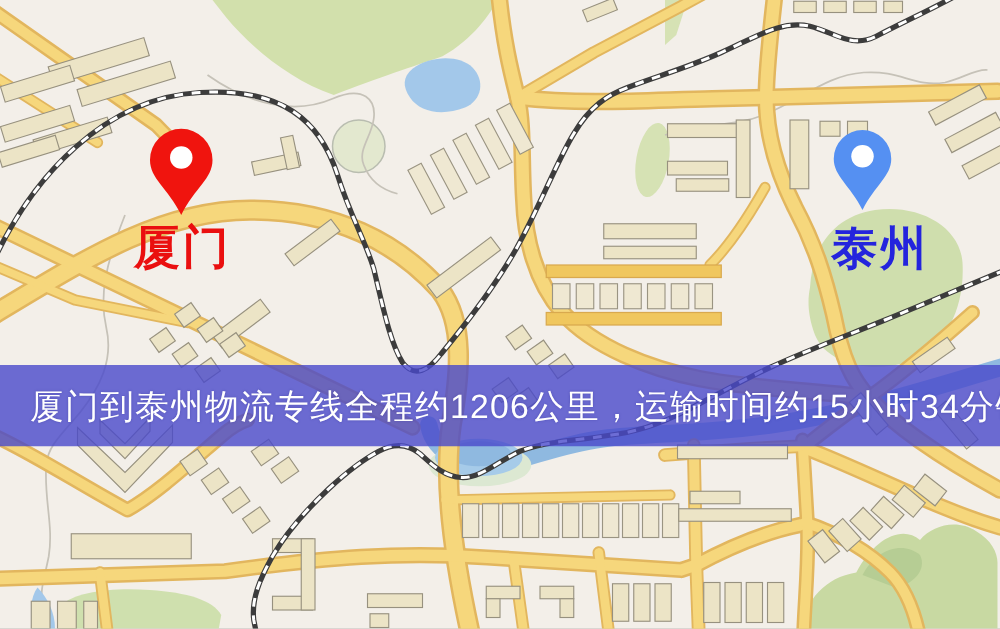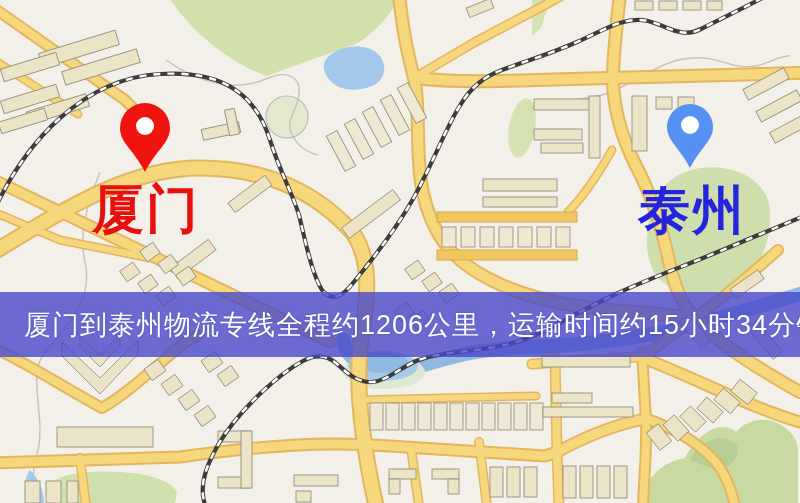--- a/index.html
+++ b/index.html
@@ -7,23 +7,23 @@
          font-family:"Liberation Sans","DejaVu Sans",sans-serif;background:#f3efe9;}
   .stage svg.map{position:absolute;left:0;top:0;display:block;}
   .b{fill:#ece4c6;stroke:#97917f;stroke-width:.9;}
   .b2{fill:#efe8d2;stroke:#9a9482;stroke-width:.9;}
   .road-c{fill:none;stroke:#e2b65e;stroke-linecap:round;stroke-linejoin:round;}
   .road-f{fill:none;stroke:#f6d77c;stroke-linecap:round;stroke-linejoin:round;}
   .rail-b{fill:none;stroke:#3c3c3c;stroke-width:4.2;stroke-linecap:butt;}
   .rail-w{fill:none;stroke:#ffffff;stroke-width:2.4;stroke-dasharray:7 7;}
   .contour{fill:none;stroke:#c6c2b8;stroke-width:1.4;}
   .city-label{position:absolute;transform:translateX(-50%);font-weight:bold;
-      font-size:52px;line-height:1;letter-spacing:2px;white-space:nowrap;}
+      font-size:37px;line-height:1;letter-spacing:2px;white-space:nowrap;font-family:Liberation Mono, monospace;}
   .label-origin{color:#ea0f0f;}
-  .label-dest{color:#2424dd;}
+  .label-dest{color:#2424dd;margin-left:12px;}
   .banner{position:absolute;left:0;top:292px;width:800px;height:65px;
       background:rgba(73,73,202,0.80);display:flex;align-items:center;}
   .banner span{color:#ffffff;font-size:27px;letter-spacing:1px;padding-left:24px;
       white-space:nowrap;text-shadow:0 0 2px rgba(40,40,140,.4);}
 </style>
 </head>
 <body>
 
 <div class="stage">
 

